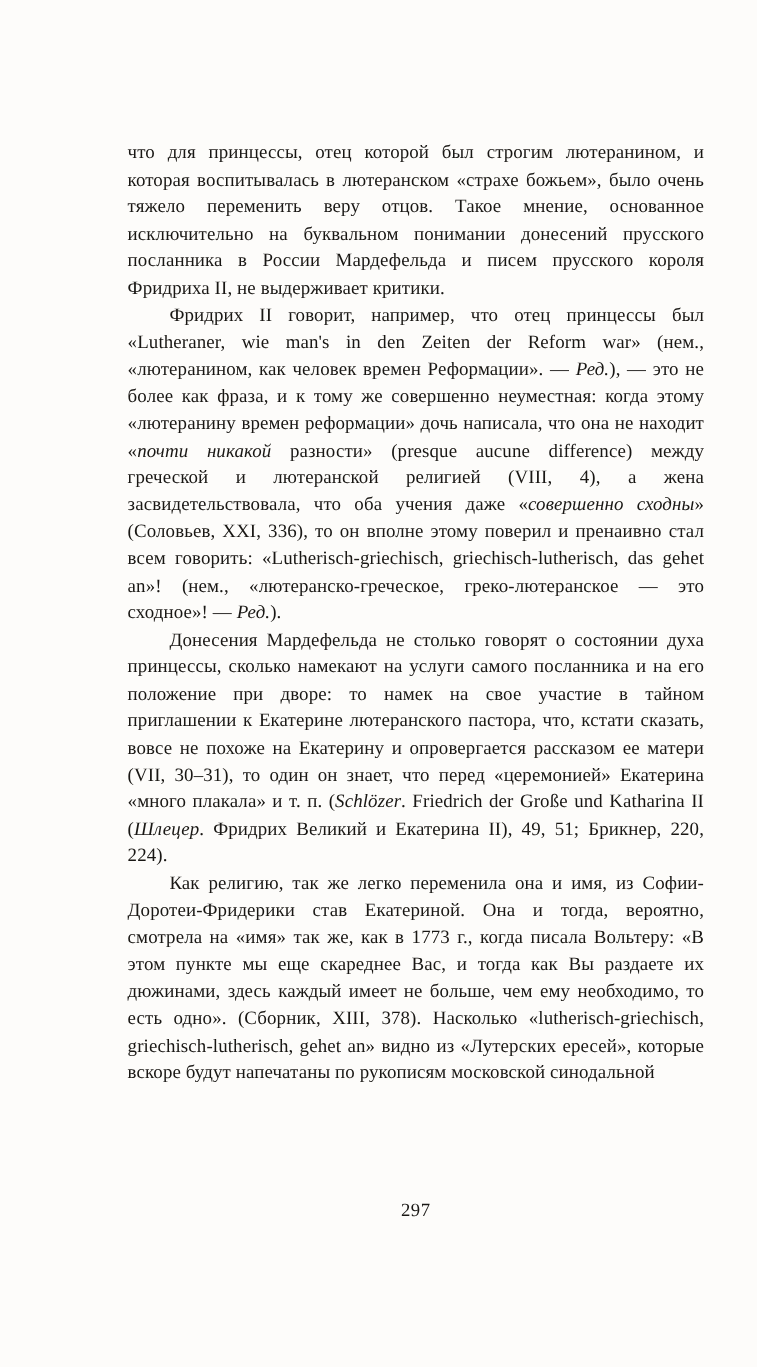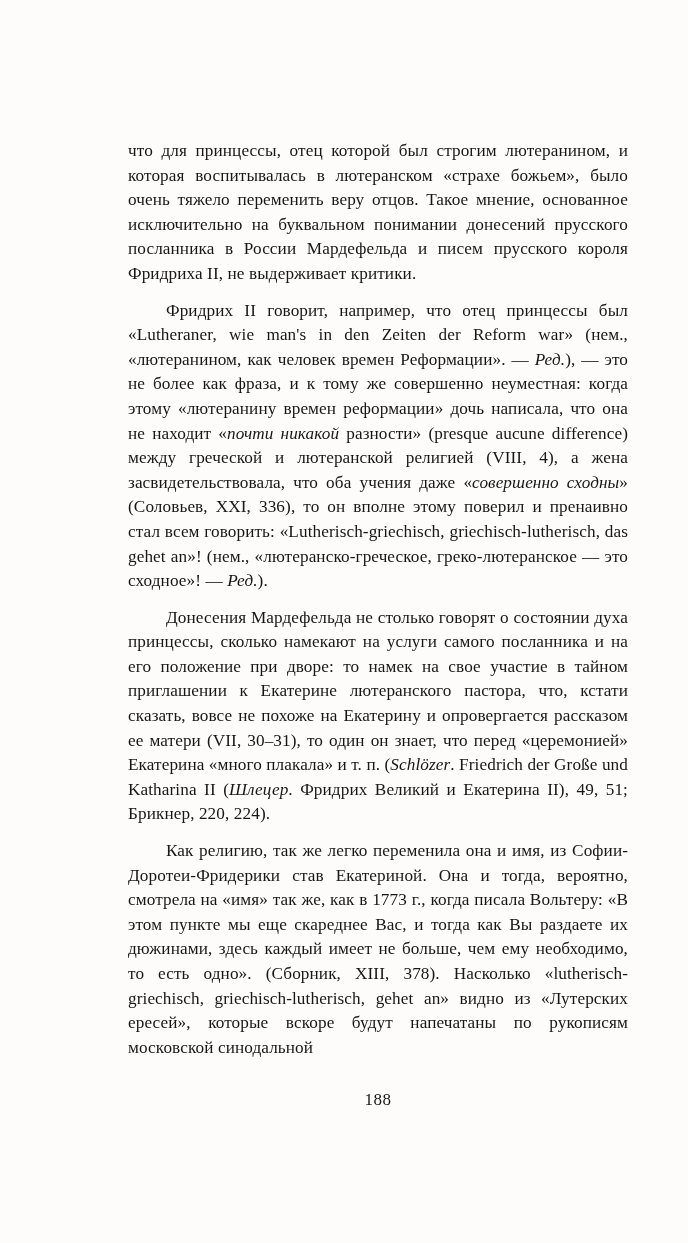--- a/index.html
+++ b/index.html
@@ -25,21 +25,21 @@
     left: 116px;
     top: 127px;
     width: 524px;
     font-size: 17.2px;
     line-height: 24.6px;
     text-align: justify;
     text-justify: inter-word;
     letter-spacing: 0.1px;
   }
   .para {
-    margin: 12px;
+    margin: 0;
     padding: 0;
   }
   .para.indent {
     text-indent: 38px;
   }
   .para em {
   }
   .page-number {
     position: absolute;
     left: 116px;
@@ -53,14 +53,14 @@
 </head>
 <body>
 
 <div class="page">
   <div class="text-block">
       <p class="para"><span>что для принцессы, отец которой был строгим лютеранином, и которая воспитывалась в лютеранском «страхе божьем», было очень тяжело переменить веру отцов. Такое мнение, основанное исключительно на буквальном понимании донесений прусского посланника в России Мардефельда и писем прусского короля Фридриха II, не выдерживает критики.</span></p>
       <p class="para indent"><span>Фридрих II говорит, например, что отец принцессы был «Lutheraner, wie man's in den Zeiten der Reform war» (нем., «лютеранином, как человек времен Реформации». — </span><em>Ред.</em><span>), — это не более как фраза, и к тому же совершенно неуместная: когда этому «лютеранину времен реформации» дочь написала, что она не находит «</span><em>почти никакой</em><span> разности» (presque aucune difference) между греческой и лютеранской религией (VIII, 4), а жена засвидетельствовала, что оба учения даже «</span><em>совершенно сходны</em><span>» (Соловьев, XXI, 336), то он вполне этому поверил и пренаивно стал всем говорить: «Lutherisch-griechisch, griechisch-lutherisch, das gehet an»! (нем., «лютеранско-греческое, греко-лютеранское — это сходное»! — </span><em>Ред.</em><span>).</span></p>
       <p class="para indent"><span>Донесения Мардефельда не столько говорят о состоянии духа принцессы, сколько намекают на услуги самого посланника и на его положение при дворе: то намек на свое участие в тайном приглашении к Екатерине лютеранского пастора, что, кстати сказать, вовсе не похоже на Екатерину и опровергается рассказом ее матери (VII, 30–31), то один он знает, что перед «церемонией» Екатерина «много плакала» и т. п. (</span><em>Schlözer</em><span>. Friedrich der Große und Katharina II (</span><em>Шлецер</em><span>. Фридрих Великий и Екатерина II), 49, 51; Брикнер, 220, 224).</span></p>
       <p class="para indent"><span>Как религию, так же легко переменила она и имя, из Софии-Доротеи-Фридерики став Екатериной. Она и тогда, вероятно, смотрела на «имя» так же, как в 1773 г., когда писала Вольтеру: «В этом пункте мы еще скареднее Вас, и тогда как Вы раздаете их дюжинами, здесь каждый имеет не больше, чем ему необходимо, то есть одно». (Сборник, XIII, 378). Насколько «lutherisch-griechisch, griechisch-lutherisch, gehet an» видно из «Лутерских ересей», которые вскоре будут напечатаны по рукописям московской синодальной</span></p>
     </div>
-  <div class="page-number">188</div>
+  <div class="page-number">297</div>
 </div>
 
 </body></html>

